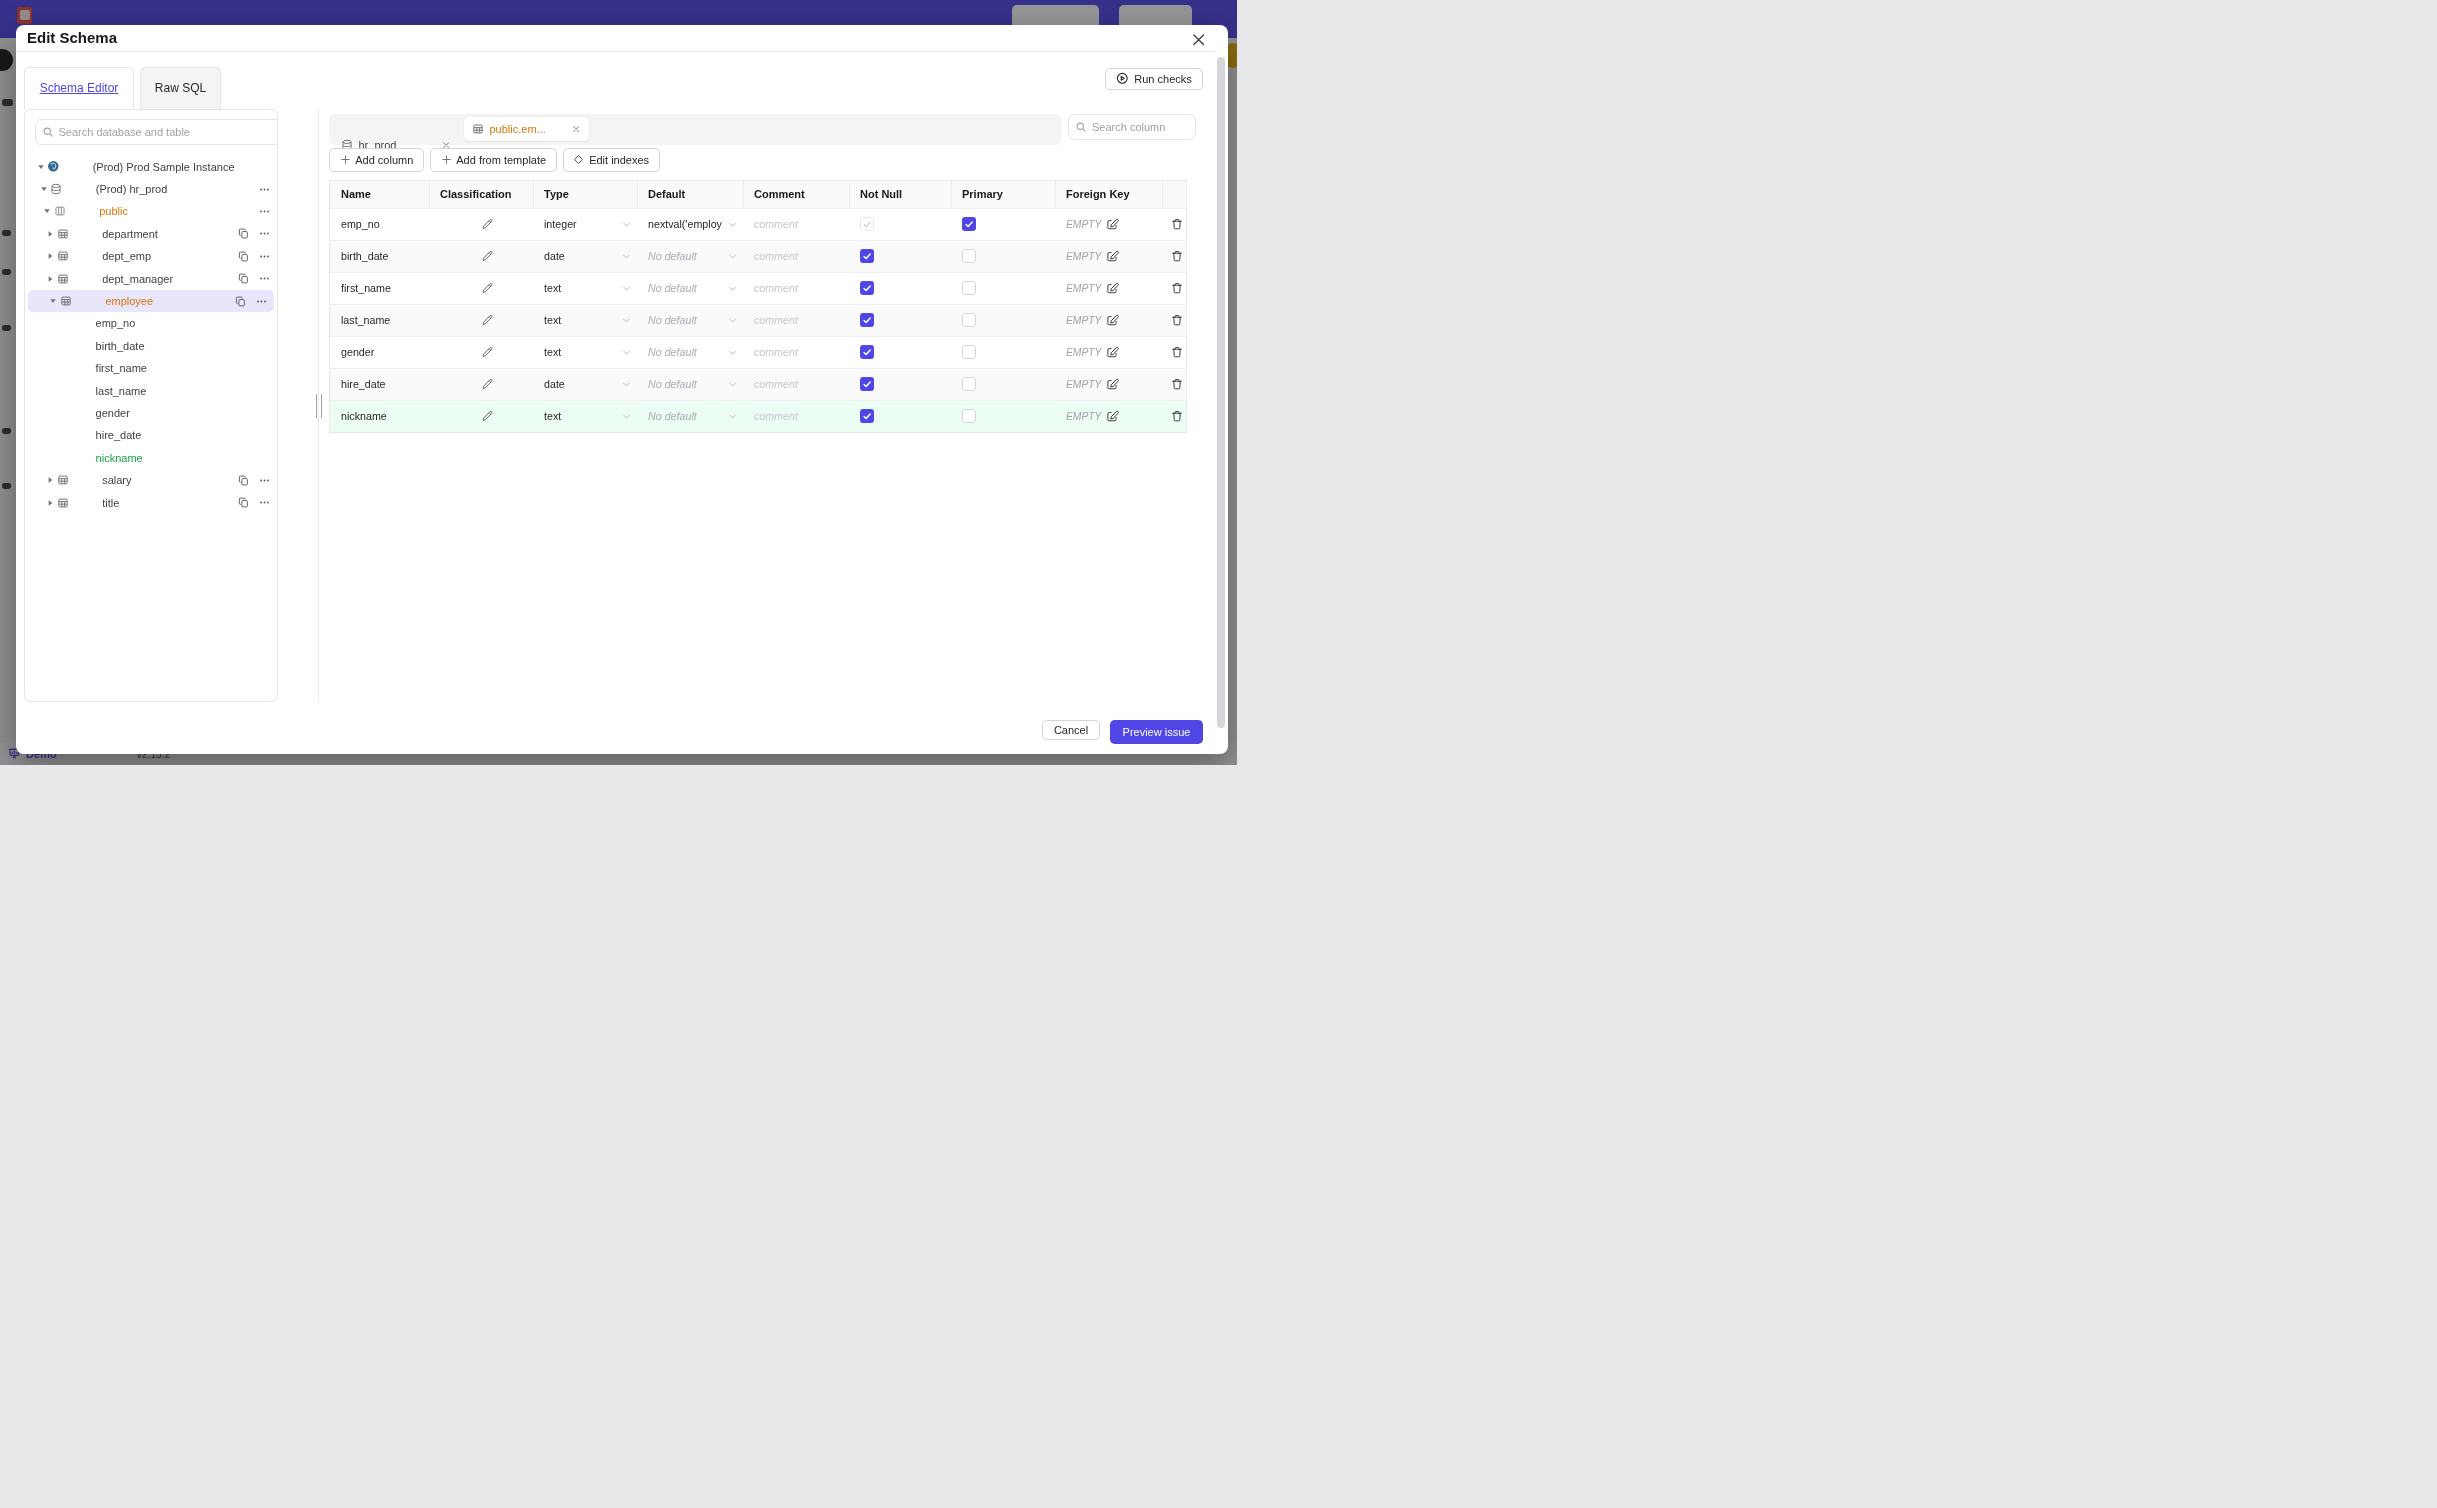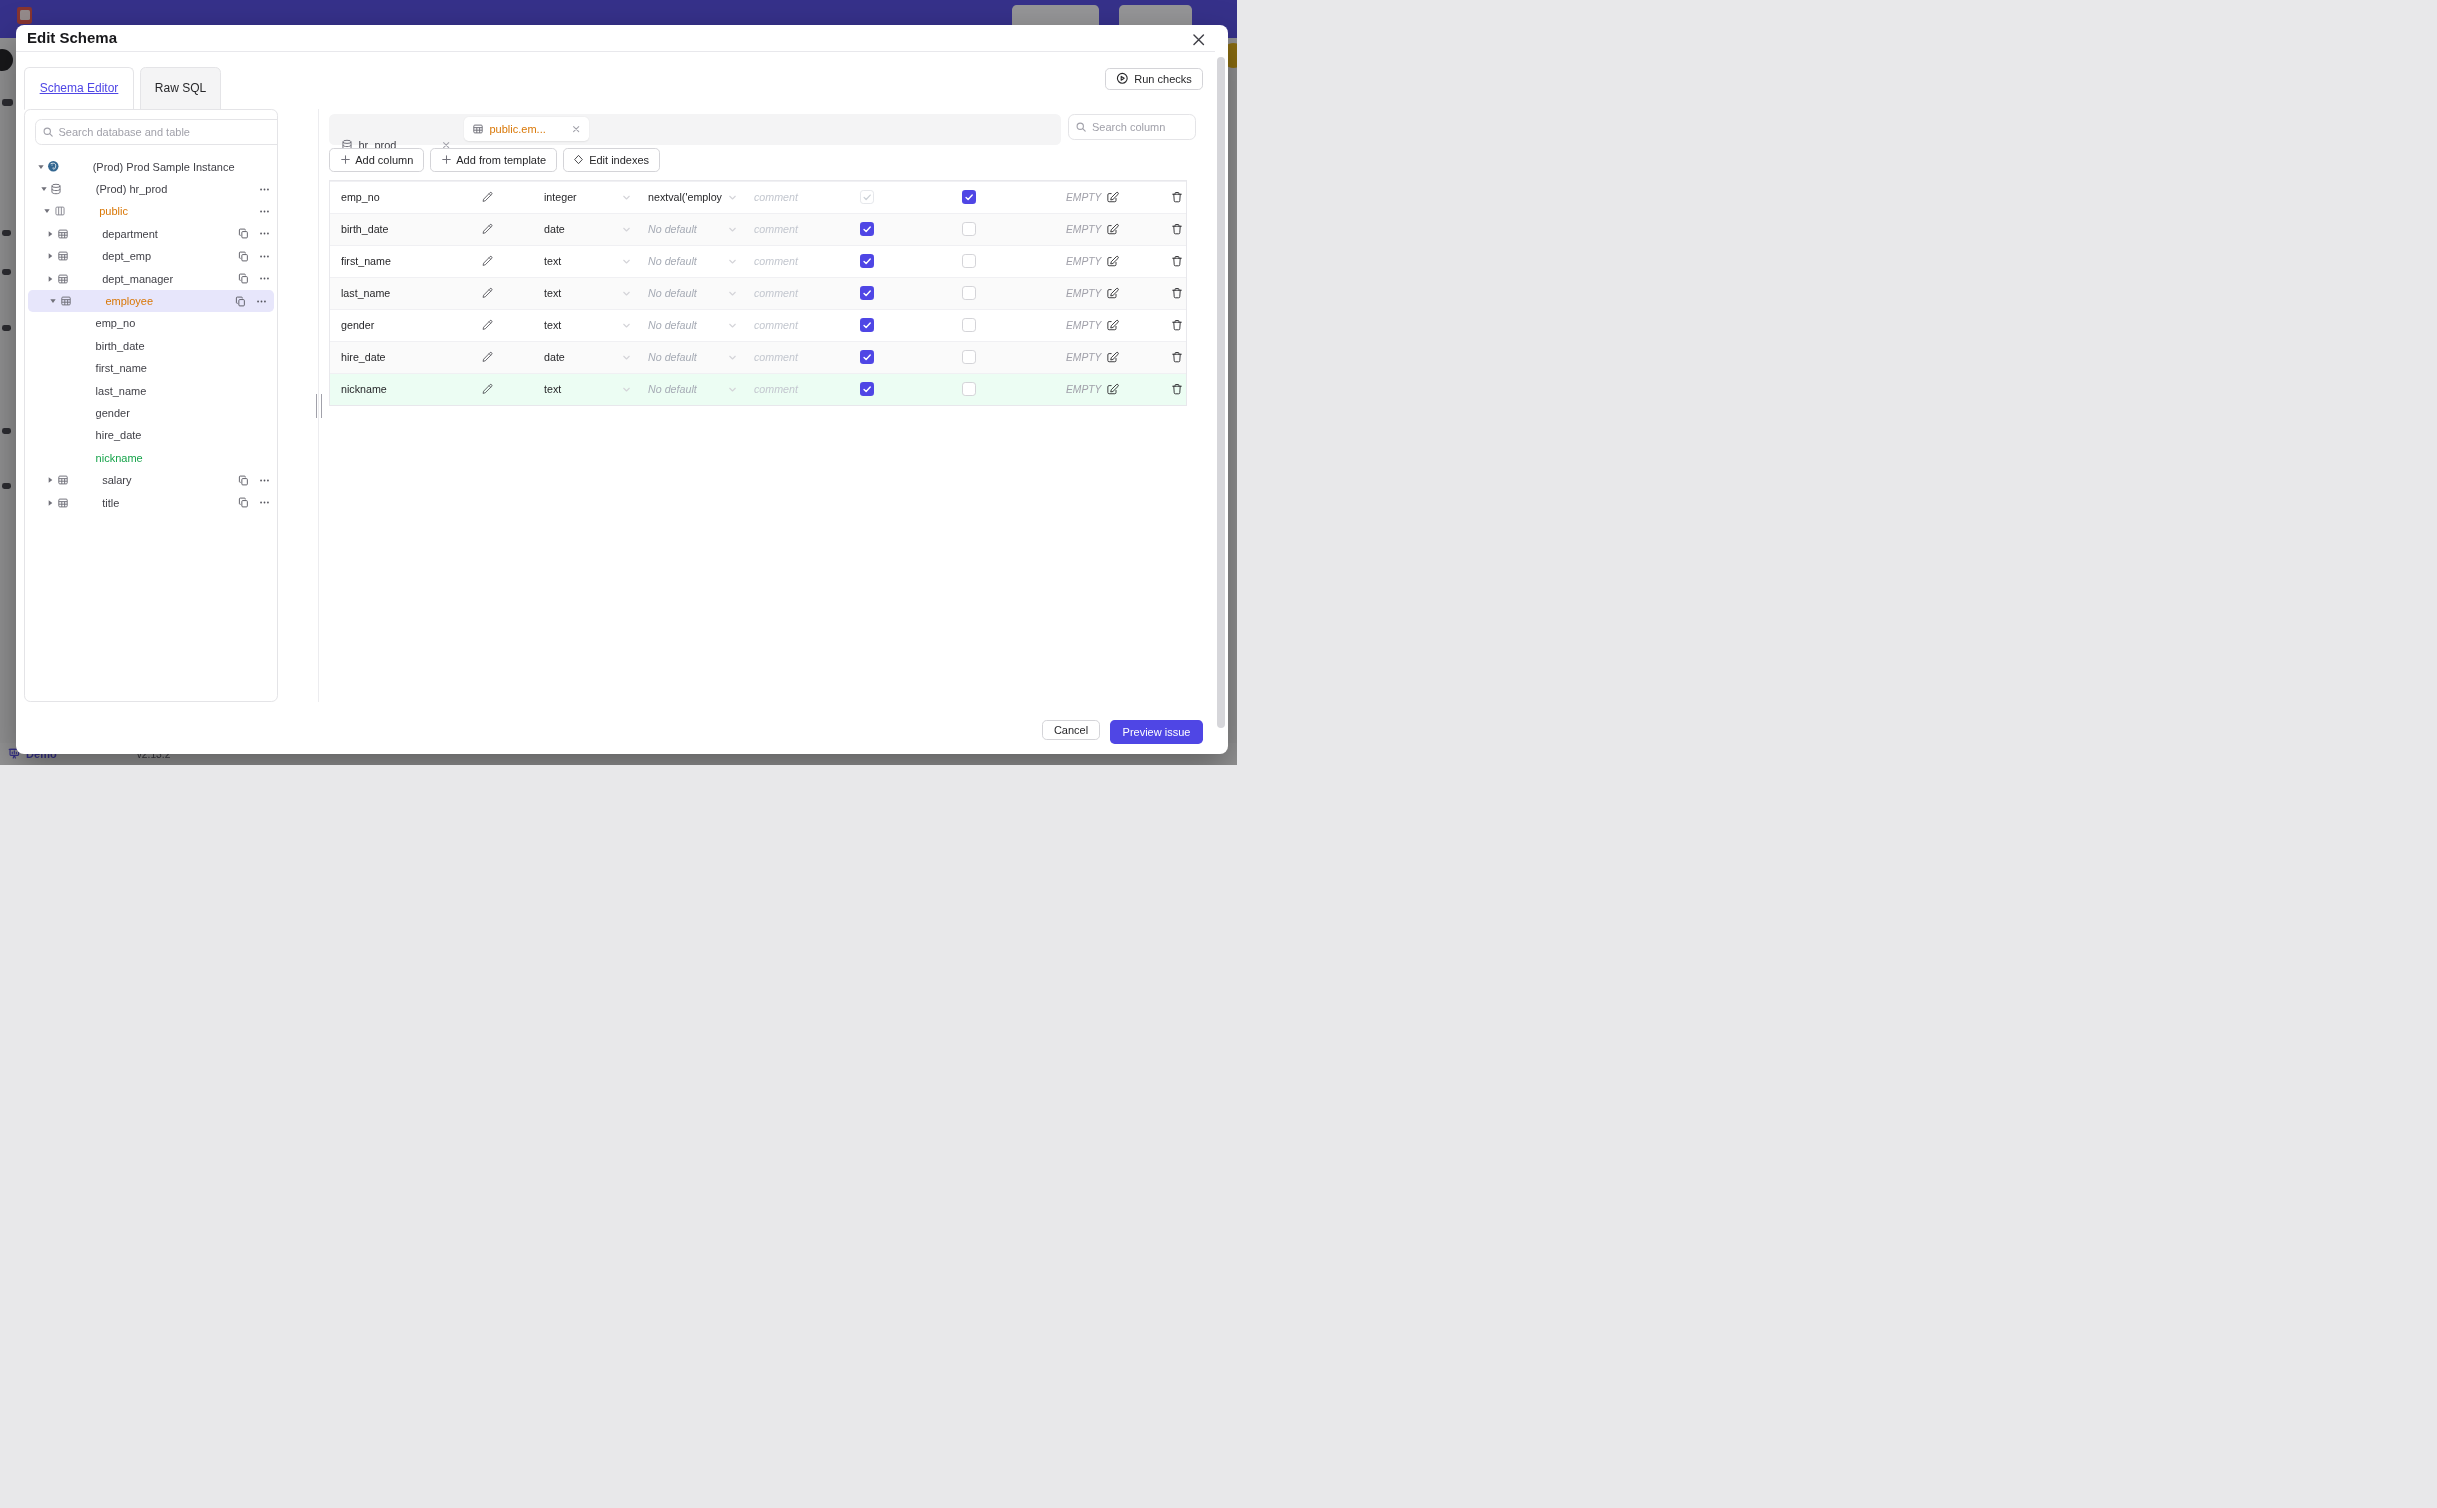--- a/index.html
+++ b/index.html
@@ -519,20 +519,31 @@
         <span style="display:flex">
           <svg width="11" height="11" viewBox="0 0 16 16" fill="none" stroke="#27272a" stroke-width="1.2" stroke-linejoin="round">
               <path d="M8 2 13.6 8 8 14 2.4 8Z"></path>
             </svg>
         </span>
         <span>Edit indexes</span>
       </div>
     </div>
 
     <div class="grid">
+      <div class="g-row g-head">
+        <div class="cell">Name</div>
+        <div class="cell">Classification</div>
+        <div class="cell">Type</div>
+        <div class="cell">Default</div>
+        <div class="cell">Comment</div>
+        <div class="cell">Not Null</div>
+        <div class="cell">Primary</div>
+        <div class="cell">Foreign Key</div>
+        <div class="cell"></div>
+      </div>
       <div class="g-body" id="rows">
           <div class="g-row">
             <div class="cell">emp_no</div>
             <div class="cell">
               <span class="icon-btn">
                 <svg width="12" height="12" viewBox="0 0 17 17" fill="none" stroke="#3f3f46" stroke-width="1.1" stroke-linejoin="round">
                   <path d="M12.7 2.4a1.7 1.7 0 0 1 2.4 2.4L6 13.9l-3.1.8.8-3.1L12.7 2.4z"></path>
                   <path d="M11.4 3.7l2.4 2.4"></path>
                 </svg>
               </span>

